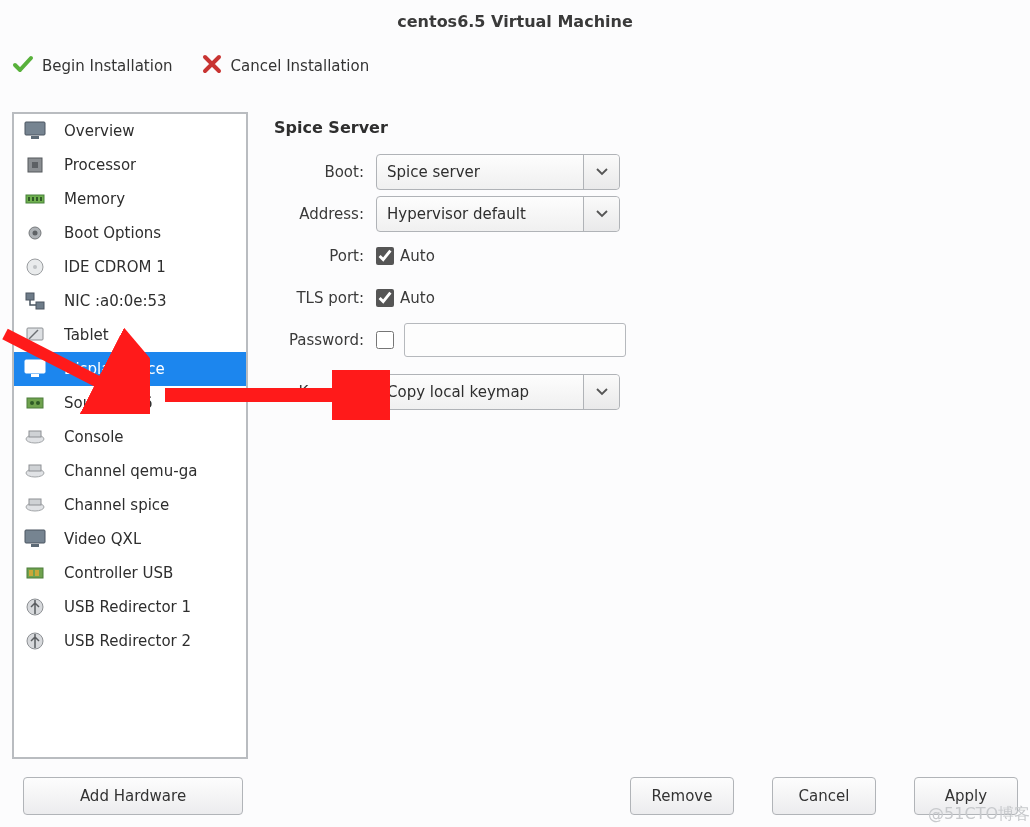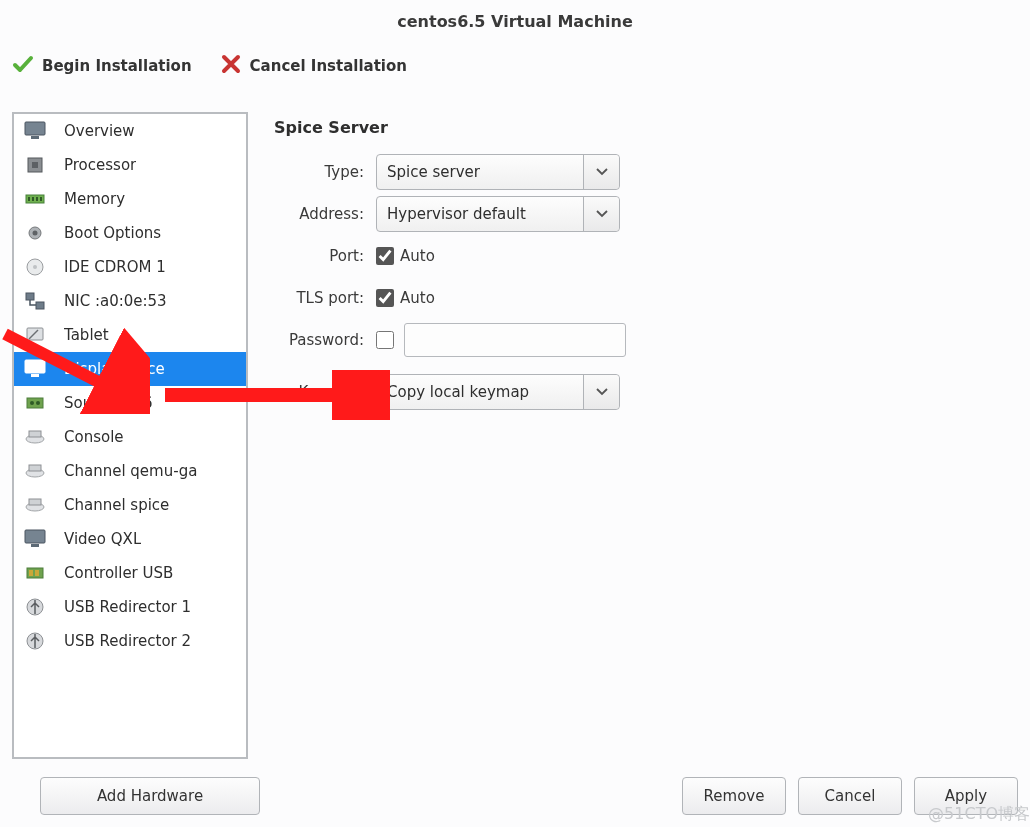--- a/index.html
+++ b/index.html
@@ -20,21 +20,20 @@
     font-weight: bold;
     font-size: 16px;
     color: #3a3a3a;
     padding: 12px 0 18px;
   }
   .toolbar {
     display: flex;
     gap: 28px;
     padding: 4px 12px 22px 12px;
     align-items: flex-end;
-    font-weight: bold;
   }
   .tb-item {
     display: flex;
     align-items: center;
     gap: 8px;
     cursor: pointer;
   }
   .tb-label { color: #343434; }
   .content {
     display: flex;
@@ -115,22 +114,23 @@
     border: 1px solid #b6b9bd;
     border-radius: 3px;
     background: #fdfdfd;
   }
   .pw-row .text-input { margin-left: 4px; }
   .chk-label { color: #3a3a3a; }
 
   
   .footer {
     position: absolute;
-    bottom: 12px; left: 28px; right: 12px;
-    display: flex;
+    bottom: 12px; left: 11px; right: 12px;
+    display: flex;
+    gap: 26px;
   }
   .btn {
     height: 38px;
     min-width: 104px;
     padding: 0 18px;
     border: 1px solid #b1b4b8;
     border-radius: 4px;
     background: linear-gradient(#fdfdfd,#ececee);
     display: flex; align-items: center; justify-content: center;
     cursor: pointer;
@@ -326,21 +326,21 @@
             </svg>
           </span>
         <span class="side-label">USB Redirector 2</span>
       </div>
     </div>
 
     <div class="panel">
       <div class="panel-title">Spice Server</div>
 
       <div class="form-row">
-        <div class="form-label">Type:</div>
+        <div class="form-label">Boot:</div>
         <div class="select">
           <div class="select-text">Spice server</div>
           <div class="select-btn">
               <svg width="12" height="8" viewBox="0 0 12 8">
                 <path d="M1 1 L6 6 L11 1" stroke="#555" stroke-width="1.8" fill="none"></path>
               </svg>
             </div>
         </div>
       </div>
 

